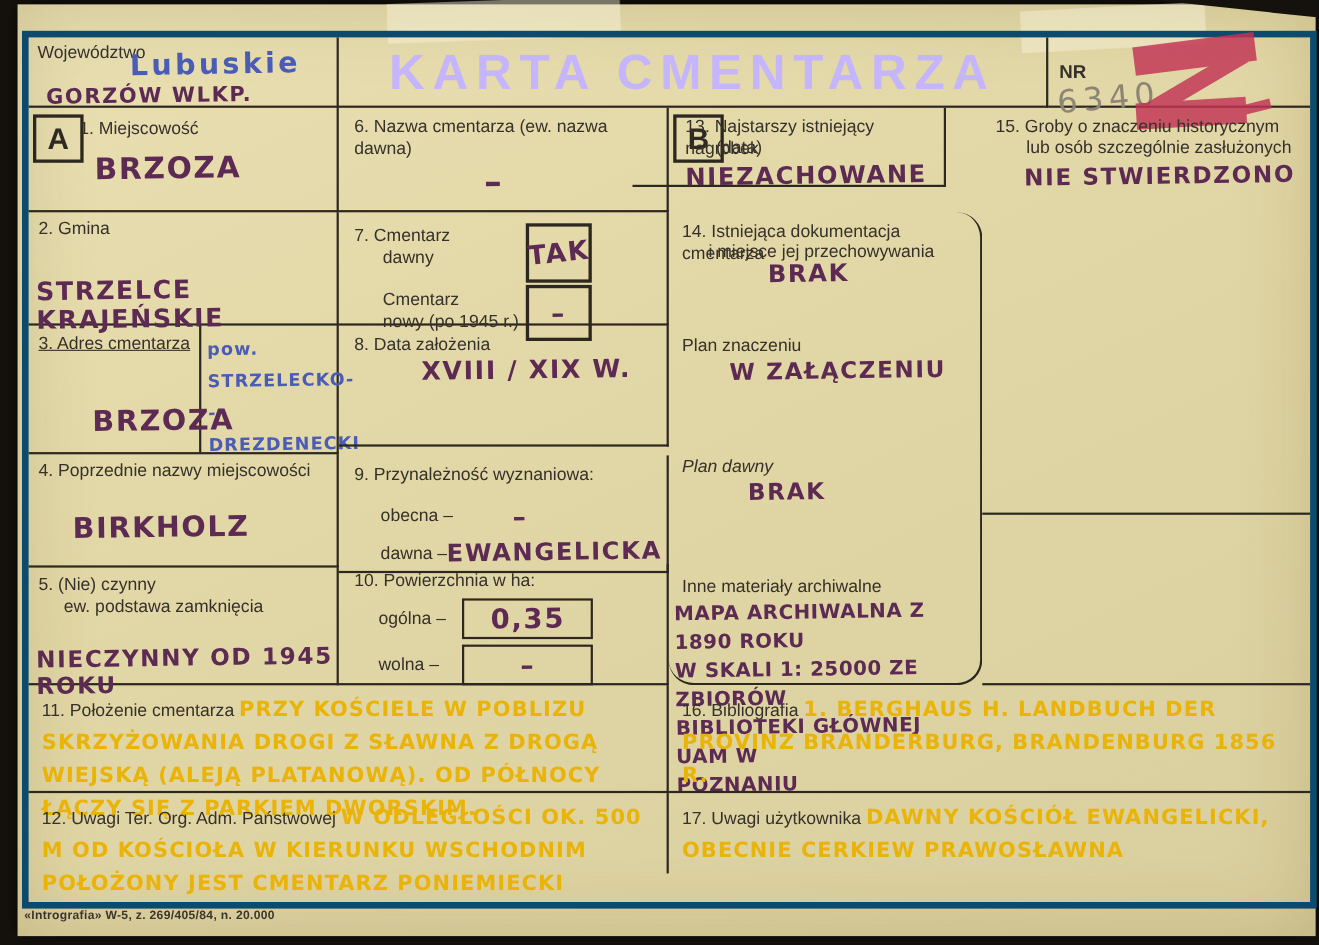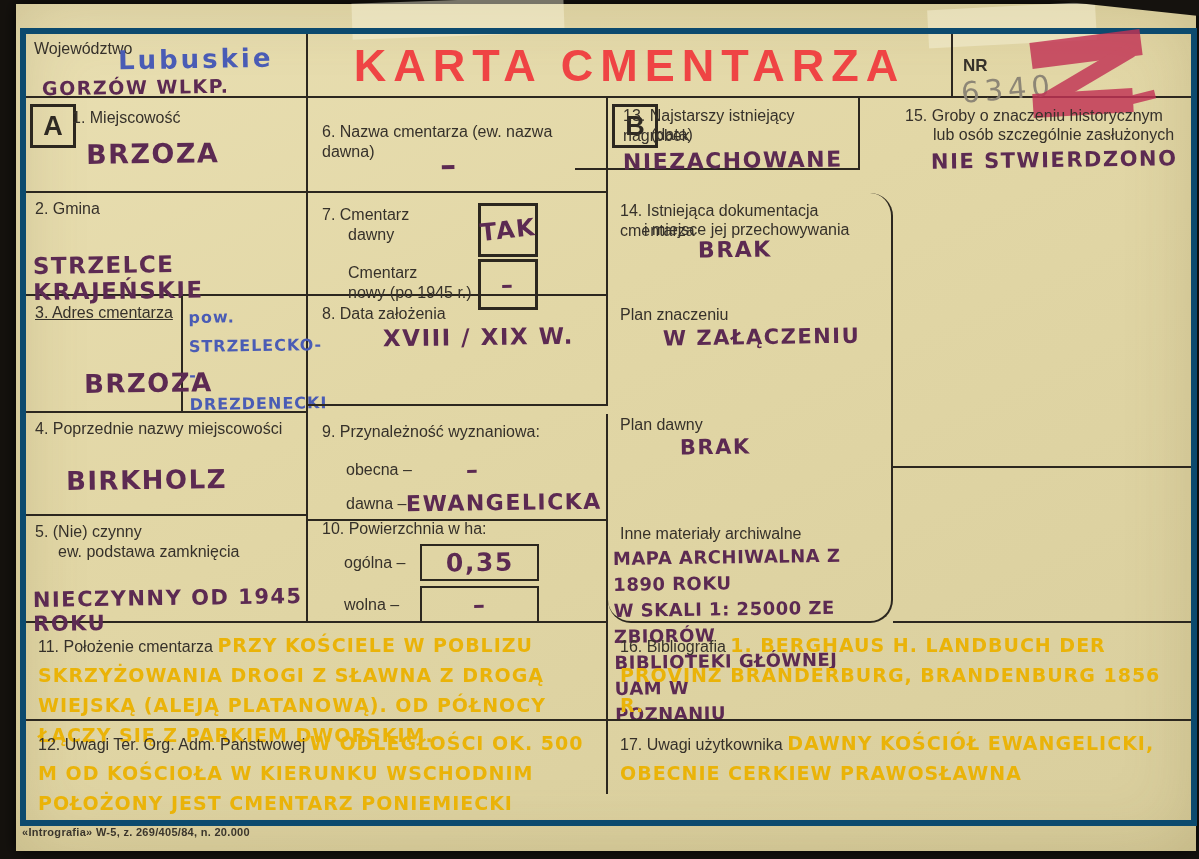--- a/index.html
+++ b/index.html
@@ -54,21 +54,21 @@
         font-family:"DejaVu Sans",sans-serif;white-space:pre-line;transform:rotate(-0.8deg);}
   .hand-inline{color:#eab308;font-weight:600;letter-spacing:1px;font-family:"DejaVu Sans",sans-serif;
         font-size:19px;}
   .bluehand{color:#4a5cb5;}
   .marker-box{position:absolute;width:40px;height:38px;border:3px solid #2c271f;display:flex;
         align-items:center;justify-content:center;font-size:27px;font-weight:700;color:#2e2922;}
   #marker-a{left:4px;top:70px;}
   #marker-b{left:586px;top:70px;}
   .ckbox{position:absolute;border:3px solid #2c271f;display:flex;align-items:center;justify-content:center;}
   #title-text{position:absolute;left:0;top:6px;width:100%;text-align:center;font-size:45px;font-weight:800;
-        letter-spacing:7px;color:#ef4444;}
+        letter-spacing:7px;color:#c4b5fd;}
   #nr-value{left:8px;top:38px;font-size:29px;color:#8d8676;font-weight:400;letter-spacing:5px;
         transform:rotate(-5deg);}
   #imprint{position:absolute;left:22px;top:826px;font-size:11px;font-weight:700;color:#3b362c;
         letter-spacing:.3px;}
   .textflow{font-size:16px;line-height:29px;color:#36312a;}
   svg{overflow:visible;}
 </style>
 </head>
 <body>
 
@@ -124,21 +124,21 @@
       <span class="plabel" style="left:9px;top:6px;">4. Poprzednie nazwy miejscowości</span>
       <span class="hand" style="left:40px;top:52px;font-size:26px;">BIRKHOLZ</span>
     </div>
     <div id="c5" class="cell edge-b" style="border-bottom:2px solid #2c271f;">
       <span class="plabel" style="left:9px;top:6px;">5. (Nie) czynny</span>
       <span class="plabel" style="left:32px;top:26px;">ew. podstawa zamknięcia</span>
       <span class="hand" style="left:7px;top:70px;font-size:21px;">NIECZYNNY OD 1945 ROKU</span>
     </div>
 
     <div id="c6" class="cell">
-      <span class="plabel" style="left:14px;top:8px;margin-top:16px;">6. Nazwa cmentarza (ew. nazwa dawna)</span>
+      <span class="plabel" style="left:14px;top:8px;">6. Nazwa cmentarza (ew. nazwa dawna)</span>
       <span class="hand" style="left:132px;top:48px;font-size:32px;">–</span>
     </div>
     <div id="c7" class="cell">
       <span class="plabel" style="left:14px;top:12px;">7. Cmentarz</span>
       <span class="plabel" style="left:40px;top:32px;">dawny</span>
       <span class="plabel" style="left:40px;top:70px;">Cmentarz</span>
       <span class="plabel" style="left:40px;top:90px;">nowy (po 1945 r.)</span>
       <div class="ckbox" style="left:170px;top:10px;width:54px;height:48px;">
         <span class="hand" style="position:static;font-size:24px;transform:rotate(-6deg);">TAK</span>
       </div>
@@ -173,21 +173,21 @@
       <span class="plabel" style="left:48px;top:8px;">13. Najstarszy istniejący nagrobek</span>
       <span class="plabel" style="left:76px;top:27px;">(data)</span>
       <span class="hand" style="left:48px;top:50px;font-size:22px;">NIEZACHOWANE</span>
     </div>
     <div id="c14" class="cell">
       <span class="plabel" style="left:12px;top:8px;">14. Istniejąca dokumentacja cmentarza</span>
       <span class="plabel" style="left:36px;top:27px;">i miejsce jej przechowywania</span>
       <span class="hand" style="left:90px;top:44px;font-size:22px;">BRAK</span>
       <span class="plabel" style="left:12px;top:112px;">Plan znaczeniu</span>
       <span class="hand" style="left:55px;top:132px;font-size:21px;">W ZAŁĄCZENIU</span>
-      <span class="plabel" style="left:12px;top:222px;">Plan dawny</span>
+      <span class="plabel" style="left:12px;top:222px;font-style:italic;">Plan dawny</span>
       <span class="hand" style="left:72px;top:242px;font-size:21px;">BRAK</span>
       <span class="plabel" style="left:12px;top:331px;">Inne materiały archiwalne</span>
       <span class="hand" style="left:6px;top:351px;font-size:18px;line-height:26px;letter-spacing:.5px;">MAPA ARCHIWALNA Z 1890 ROKU
 W SKALI 1: 25000 ZE ZBIORÓW
 BIBLIOTEKI GŁÓWNEJ UAM W
 POZNANIU</span>
     </div>
 
     <div id="c15" class="cell edge-r">
       <span class="plabel" style="left:12px;top:8px;">15. Groby o znaczeniu historycznym</span>

